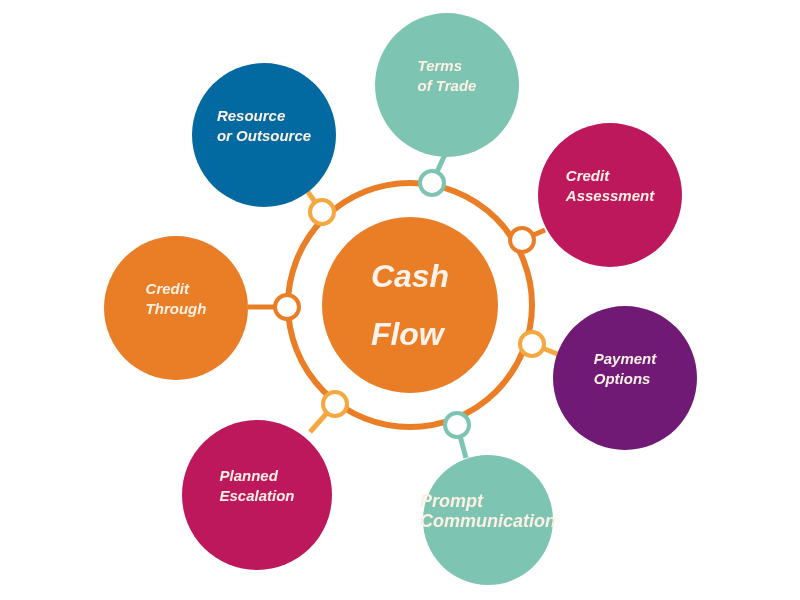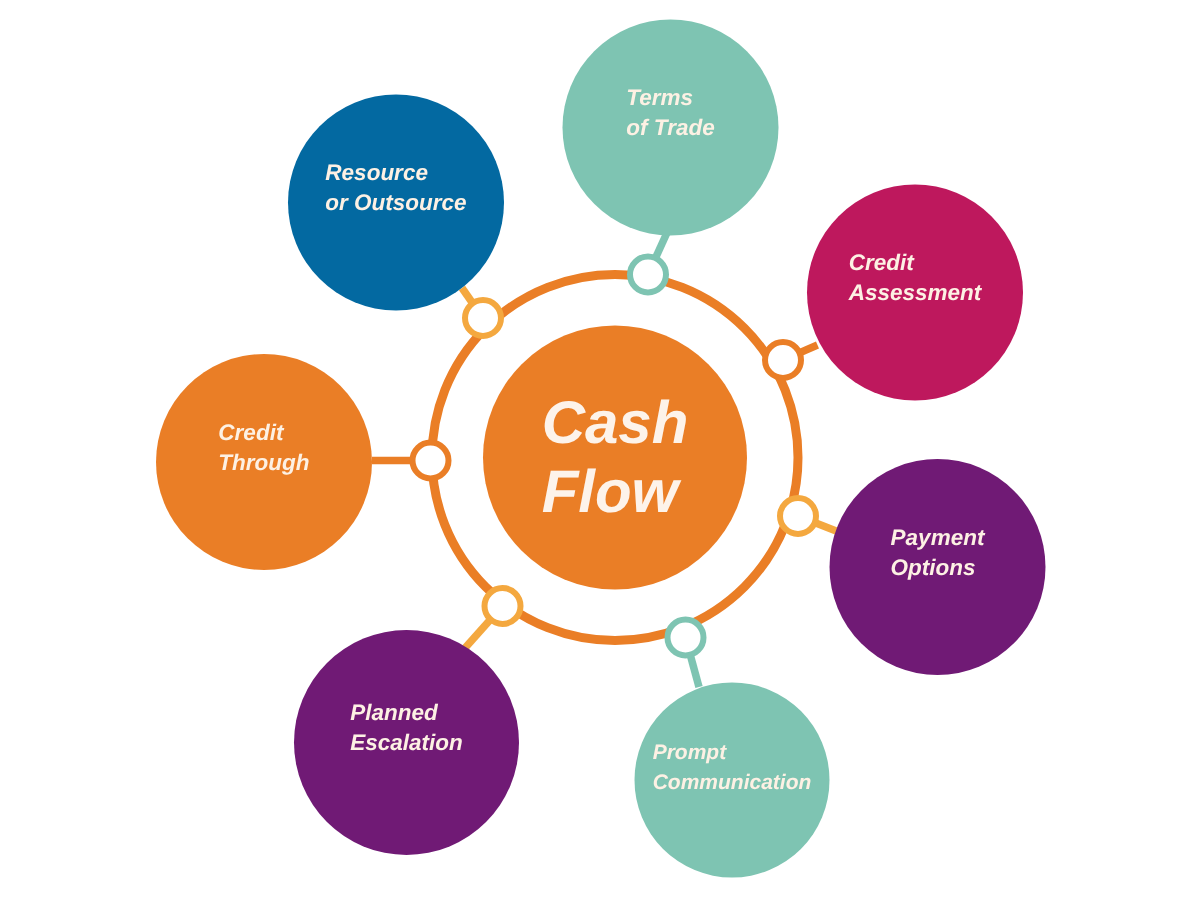--- a/index.html
+++ b/index.html
@@ -1,20 +1,20 @@
 <!DOCTYPE html>
 <html><head>
 <meta charset="utf-8">
 <style>
   html, body { margin: 0; padding: 0; background: #ffffff; }
   body { width: 800px; height: 600px; position: relative; overflow: hidden; font-family: "Liberation Sans", sans-serif; }
   svg { position: absolute; left: 0; top: 0; }
   .node { position: absolute; border-radius: 50%; display: flex; align-items: center; justify-content: center; text-align: left; color: #fdf1e4; font-weight: bold; box-sizing: border-box; font-style: italic; }
   .node span { display: block; white-space: pre-line; font-size: 15px; line-height: 20px; margin-top: -18px; }
-  .center-node span { font-size: 40px; line-height: 46px; margin-top: 0; color: #fdf3ea; }
+  .center-node span { font-size: 32px; line-height: 58px; margin-top: 0; color: #fdf3ea; }
 </style>
 </head>
 <body>
 
 <svg width="800" height="600">
 
   <circle cx="410" cy="305" r="122" fill="none" stroke="#ea7e26" stroke-width="6"></circle>
 
   <line x1="447" y1="150" x2="432" y2="183" stroke="#7ec4b2" stroke-width="5"></line>
   <line x1="545" y1="230" x2="522" y2="240" stroke="#ea7e26" stroke-width="5"></line>
@@ -47,25 +47,25 @@
   <span>Credit
 Assessment</span>
 </div>
 
 <div class="node" style="left:553px; top:306px; width:144px; height:144px; background:#701a75;">
   <span>Payment
 Options</span>
 </div>
 
 <div class="node" style="left:423px; top:455px; width:130px; height:130px; background:#7ec4b2;">
-  <span style="font-size:14px;">Prompt
+  <span style="font-size:18px;">Prompt
 Communication</span>
 </div>
 
-<div class="node" style="left:196px; top:420px; width:150px; height:150px; background:#701a75;">
+<div class="node" style="left:182px; top:420px; width:150px; height:150px; background:#be185d;">
   <span>Planned
 Escalation</span>
 </div>
 
 <div class="node" style="left:104px; top:236px; width:144px; height:144px; background:#ea7e26;">
   <span>Credit
 Through</span>
 </div>
 
 <div class="node" style="left:192px; top:63px; width:144px; height:144px; background:#0369a1;">

